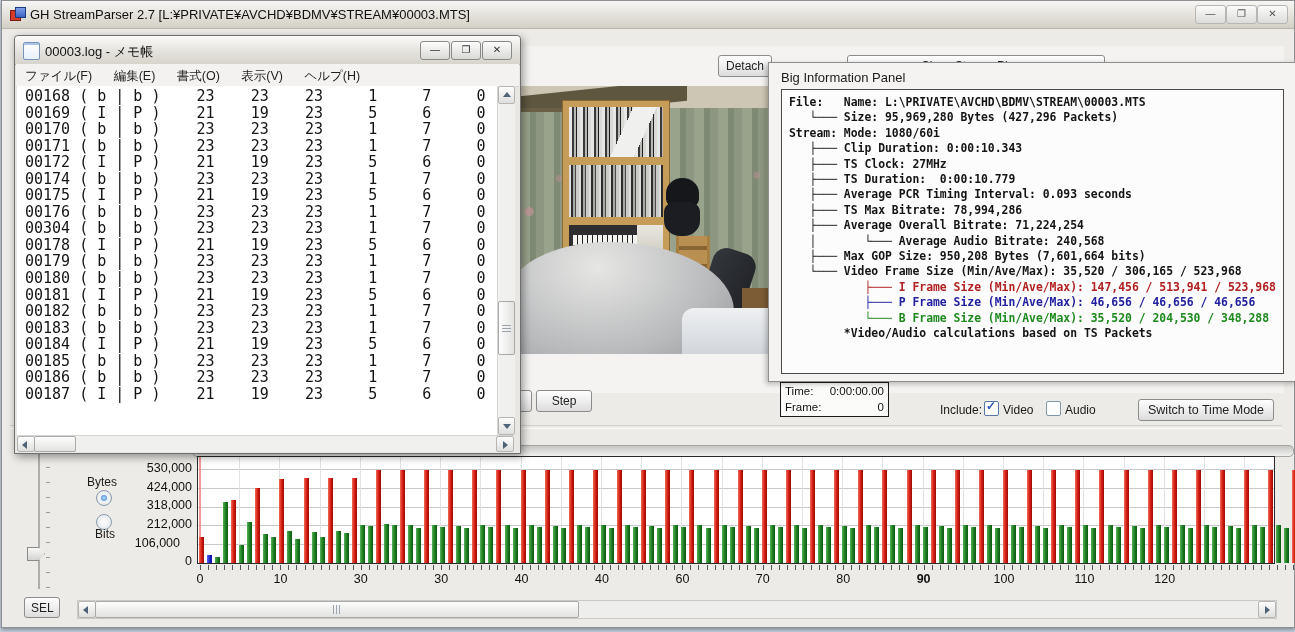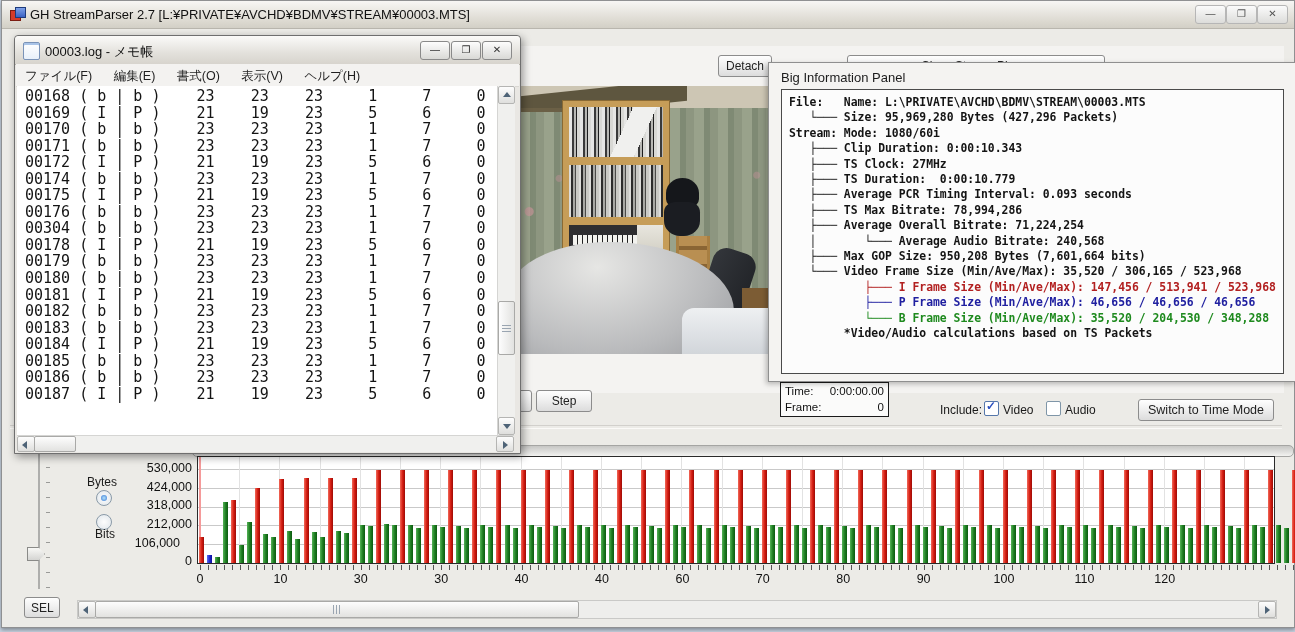--- a/index.html
+++ b/index.html
@@ -518,21 +518,21 @@
     <div id="xlabels">
         <div class="xlabel" style="left: -12px;">0</div>
         <div class="xlabel" style="left: 68.4px;">10</div>
         <div class="xlabel" style="left: 148.8px;">30</div>
         <div class="xlabel" style="left: 229.2px;">30</div>
         <div class="xlabel" style="left: 309.6px;">40</div>
         <div class="xlabel" style="left: 390px;">40</div>
         <div class="xlabel" style="left: 470.4px;">60</div>
         <div class="xlabel" style="left: 550.8px;">70</div>
         <div class="xlabel" style="left: 631.2px;">80</div>
-        <div class="xlabel" style="left: 711.6px;">90</div>
+        <div class="xlabel" style="left: 711.6px; font-weight: bold;">90</div>
         <div class="xlabel" style="left: 792px;">100</div>
         <div class="xlabel" style="left: 872.4px;">110</div>
         <div class="xlabel" style="left: 952.8px;">120</div>
       </div>
 
     <div id="vslider-track"></div>
     <div id="vticks">
         <div class="vtick" style="top: 436px;"></div>
         <div class="vtick" style="top: 451px;"></div>
         <div class="vtick" style="top: 466px;"></div>

